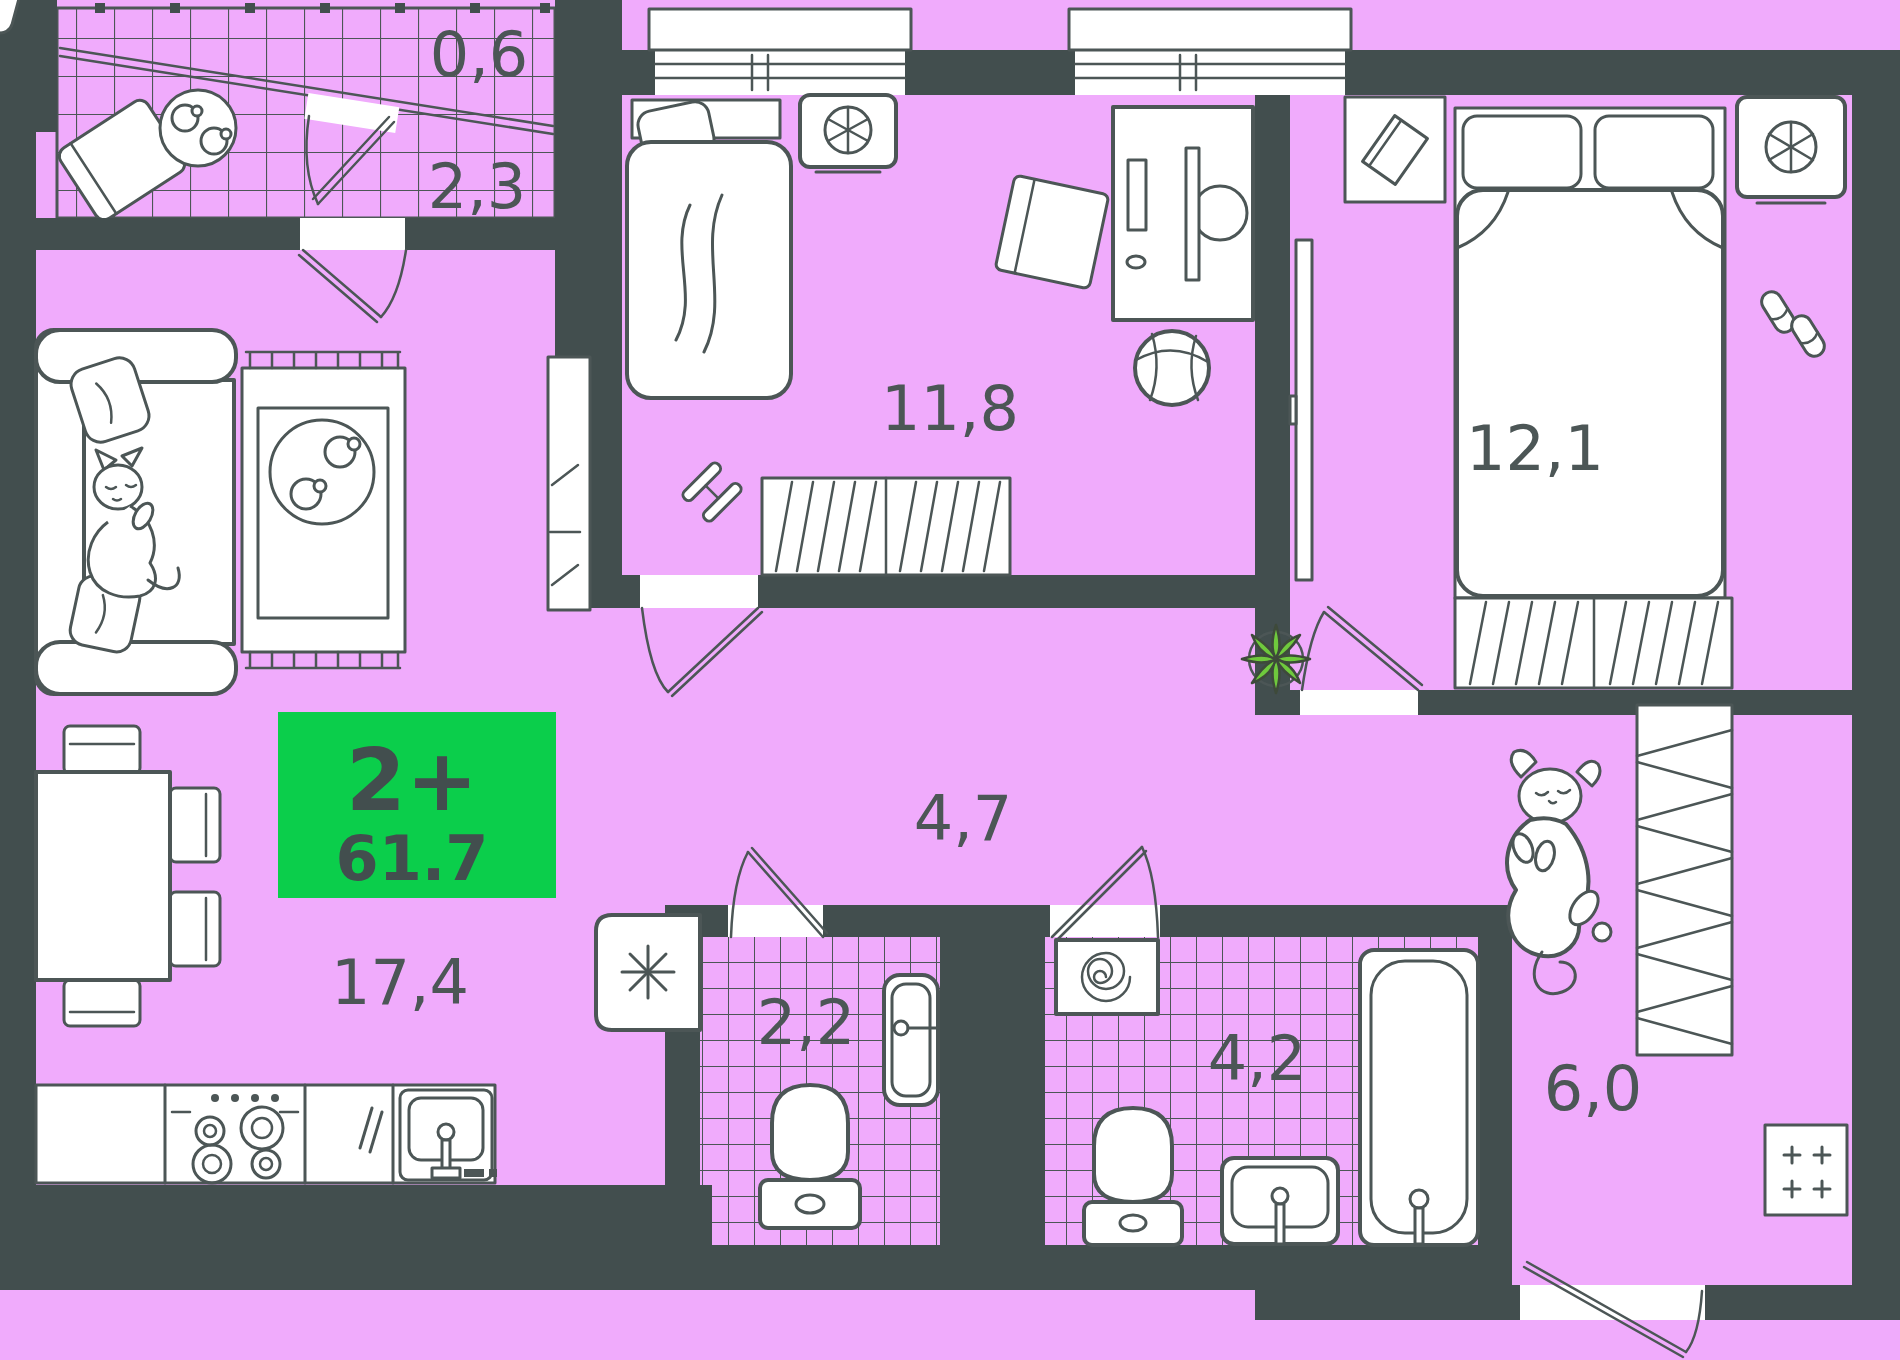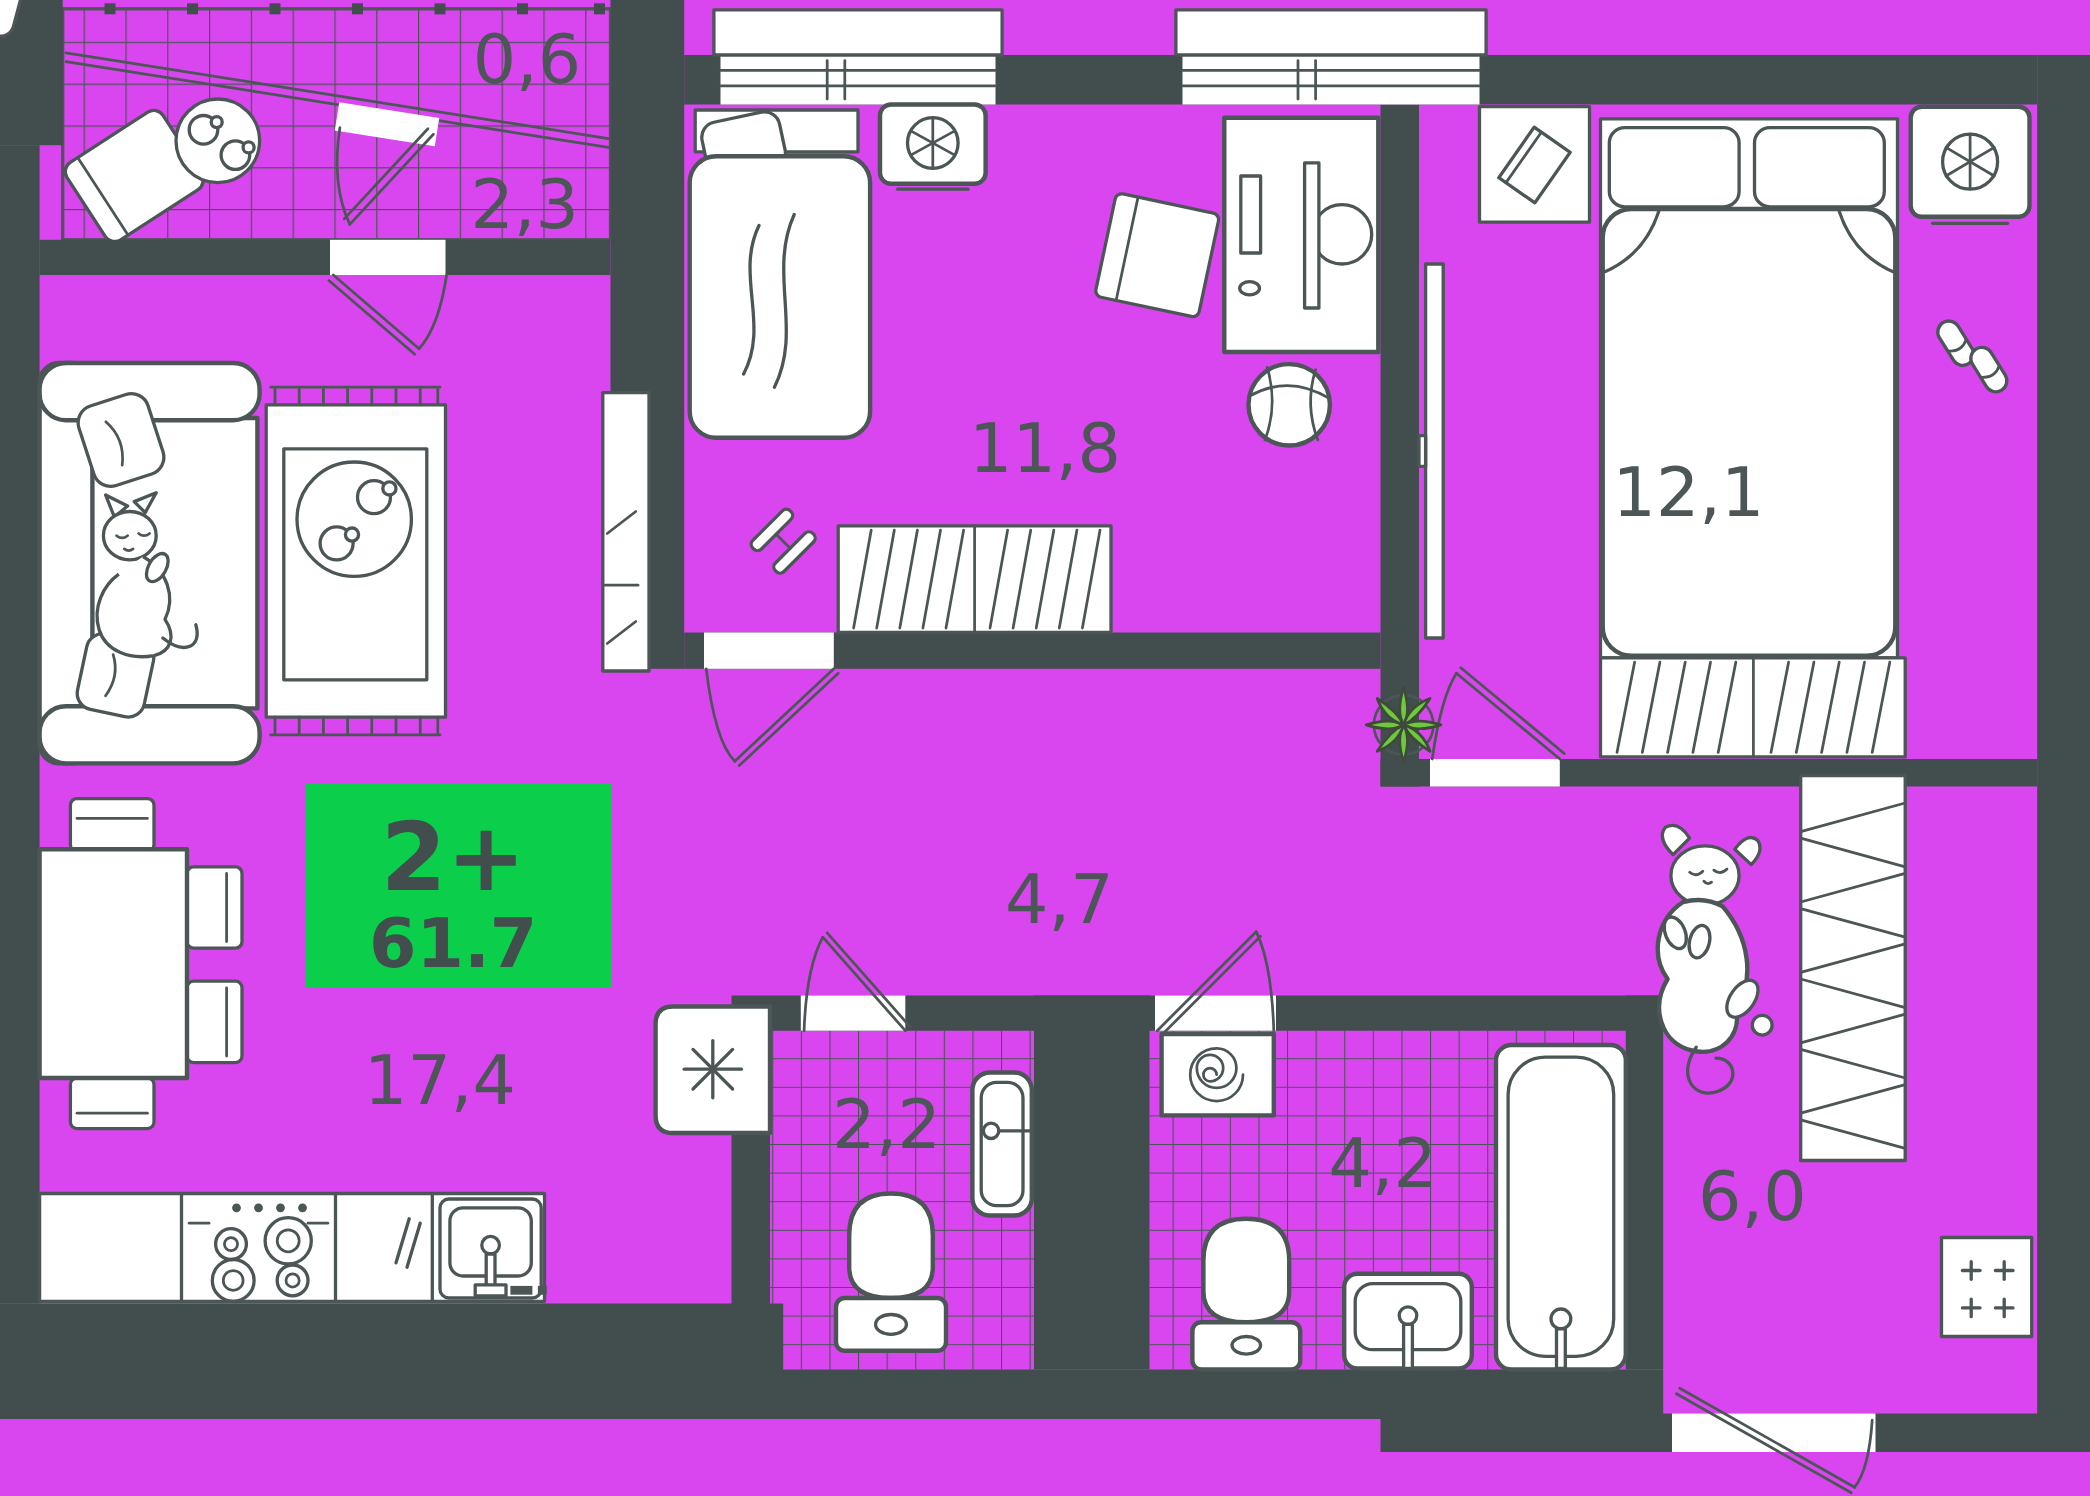--- a/index.html
+++ b/index.html
@@ -1,16 +1,16 @@
 <!DOCTYPE html>
 <html><head>
 <meta charset="utf-8">
 <style>
   html,body{margin:0;padding:0;background:#fff;}
-  .stage{position:relative;width:1900px;height:1360px;background:#d946ef;overflow:hidden;
+  .stage{position:relative;width:1900px;height:1360px;background:#f0abfc;overflow:hidden;
          font-family:"DejaVu Sans","Liberation Sans",sans-serif;}
   svg{position:absolute;left:0;top:0;}
   .w  {fill:#424e4e;stroke:none;}
   .lnf{stroke:#4c5656;stroke-width:4;fill:#ffffff;stroke-linejoin:round;}
   .lnf3{stroke:#4c5656;stroke-width:3;fill:#ffffff;stroke-linejoin:round;}
   .t3 {stroke:#4c5656;stroke-width:3;fill:none;stroke-linecap:round;}
   .t25{stroke:#4c5656;stroke-width:2.5;fill:none;stroke-linecap:round;}
   .lbl{font-size:62px;fill:#4c5656;}
   .badge-big{font-size:86px;font-weight:600;fill:#424e4e;}
   .badge-small{font-size:62px;font-weight:600;fill:#424e4e;}

